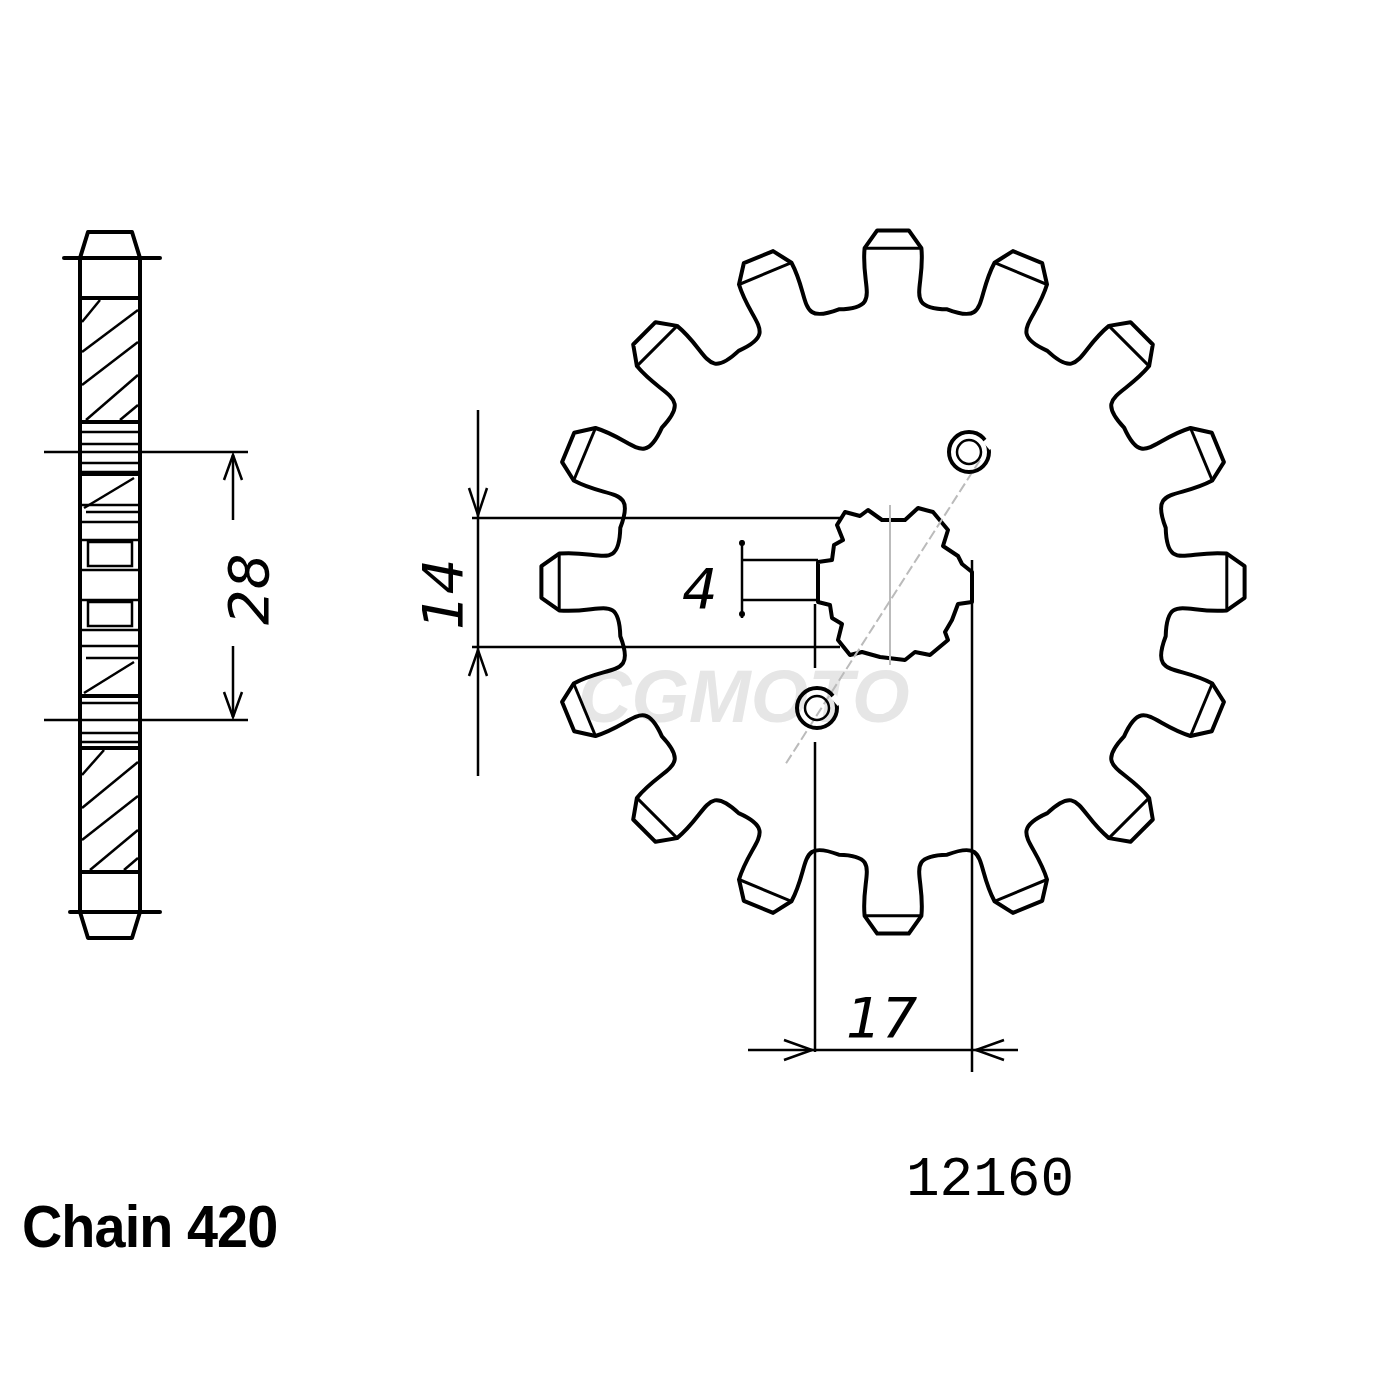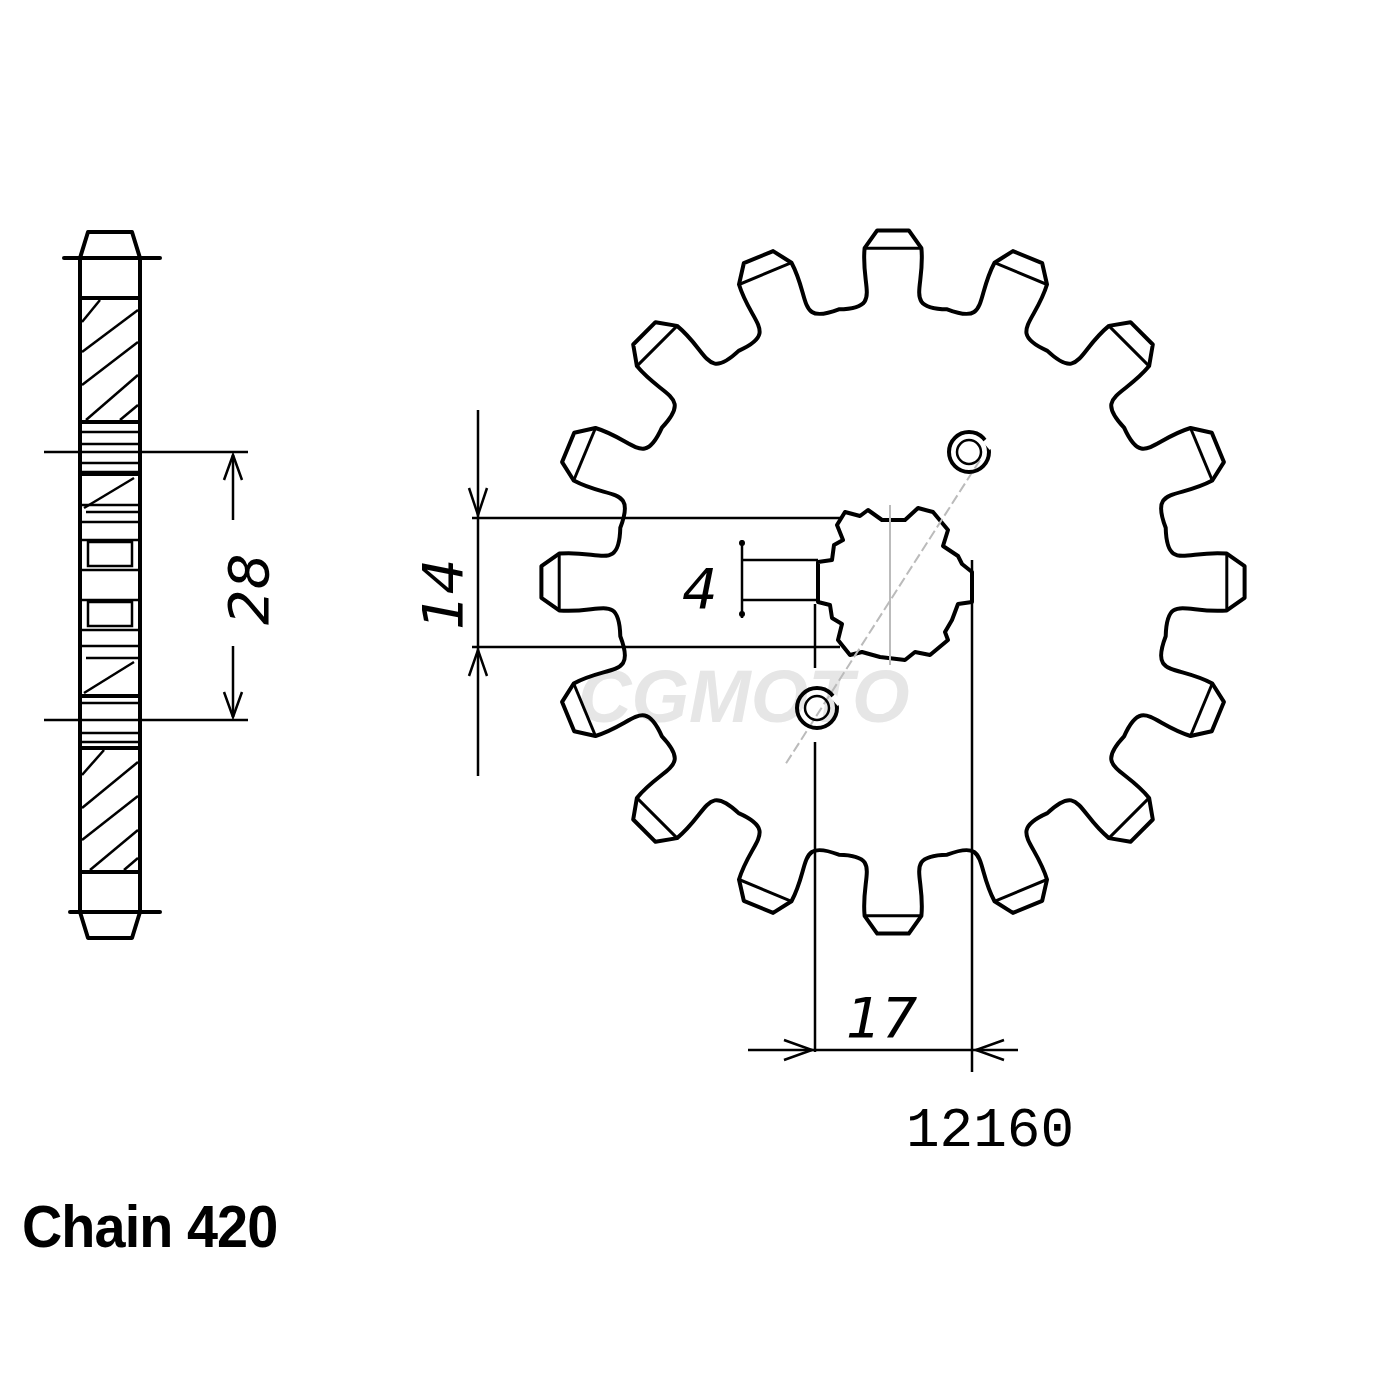--- a/index.html
+++ b/index.html
@@ -2,21 +2,21 @@
 <html><head>
 <meta charset="utf-8">
 <style>
   html, body { margin: 0; padding: 0; background: #ffffff; }
   body { width: 1400px; height: 1400px; position: relative; overflow: hidden; font-family: "Liberation Sans", sans-serif; }
   #canvas { position: absolute; left: 0; top: 0; width: 1400px; height: 1400px; }
   .ink { stroke: #000; fill: none; stroke-width: 4; stroke-linejoin: round; stroke-linecap: round; }
   .thin { stroke: #000; fill: none; stroke-width: 2.5; }
   .dim-text { font-family: "DejaVu Sans", sans-serif; font-size: 56px; fill: #000; font-style: oblique; }
   .chain-label { position: absolute; left: 22px; top: 1192px; font-family: "Liberation Sans", sans-serif; font-weight: bold; font-size: 60px; color: #000; letter-spacing: -1px; transform: scaleX(0.93); transform-origin: left top; }
-  .part-number { position: absolute; left: 906px; top: 1099px; font-family: "Liberation Mono", monospace; font-size: 56px; color: #000; letter-spacing: 0px; text-align: center; }
+  .part-number { position: absolute; left: 906px; top: 1148px; font-family: "Liberation Mono", monospace; font-size: 56px; color: #000; letter-spacing: 0px; text-align: center; }
   .watermark { font-family: "Liberation Sans", sans-serif; font-weight: bold; font-style: italic; font-size: 74px; fill: #e6e6e6; }
 </style>
 </head>
 <body>
 
 <svg id="canvas" viewBox="0 0 1400 1400" xmlns="http://www.w3.org/2000/svg">
 
   <text class="watermark" x="578" y="722">CGMOTO</text>
 
   <g>

